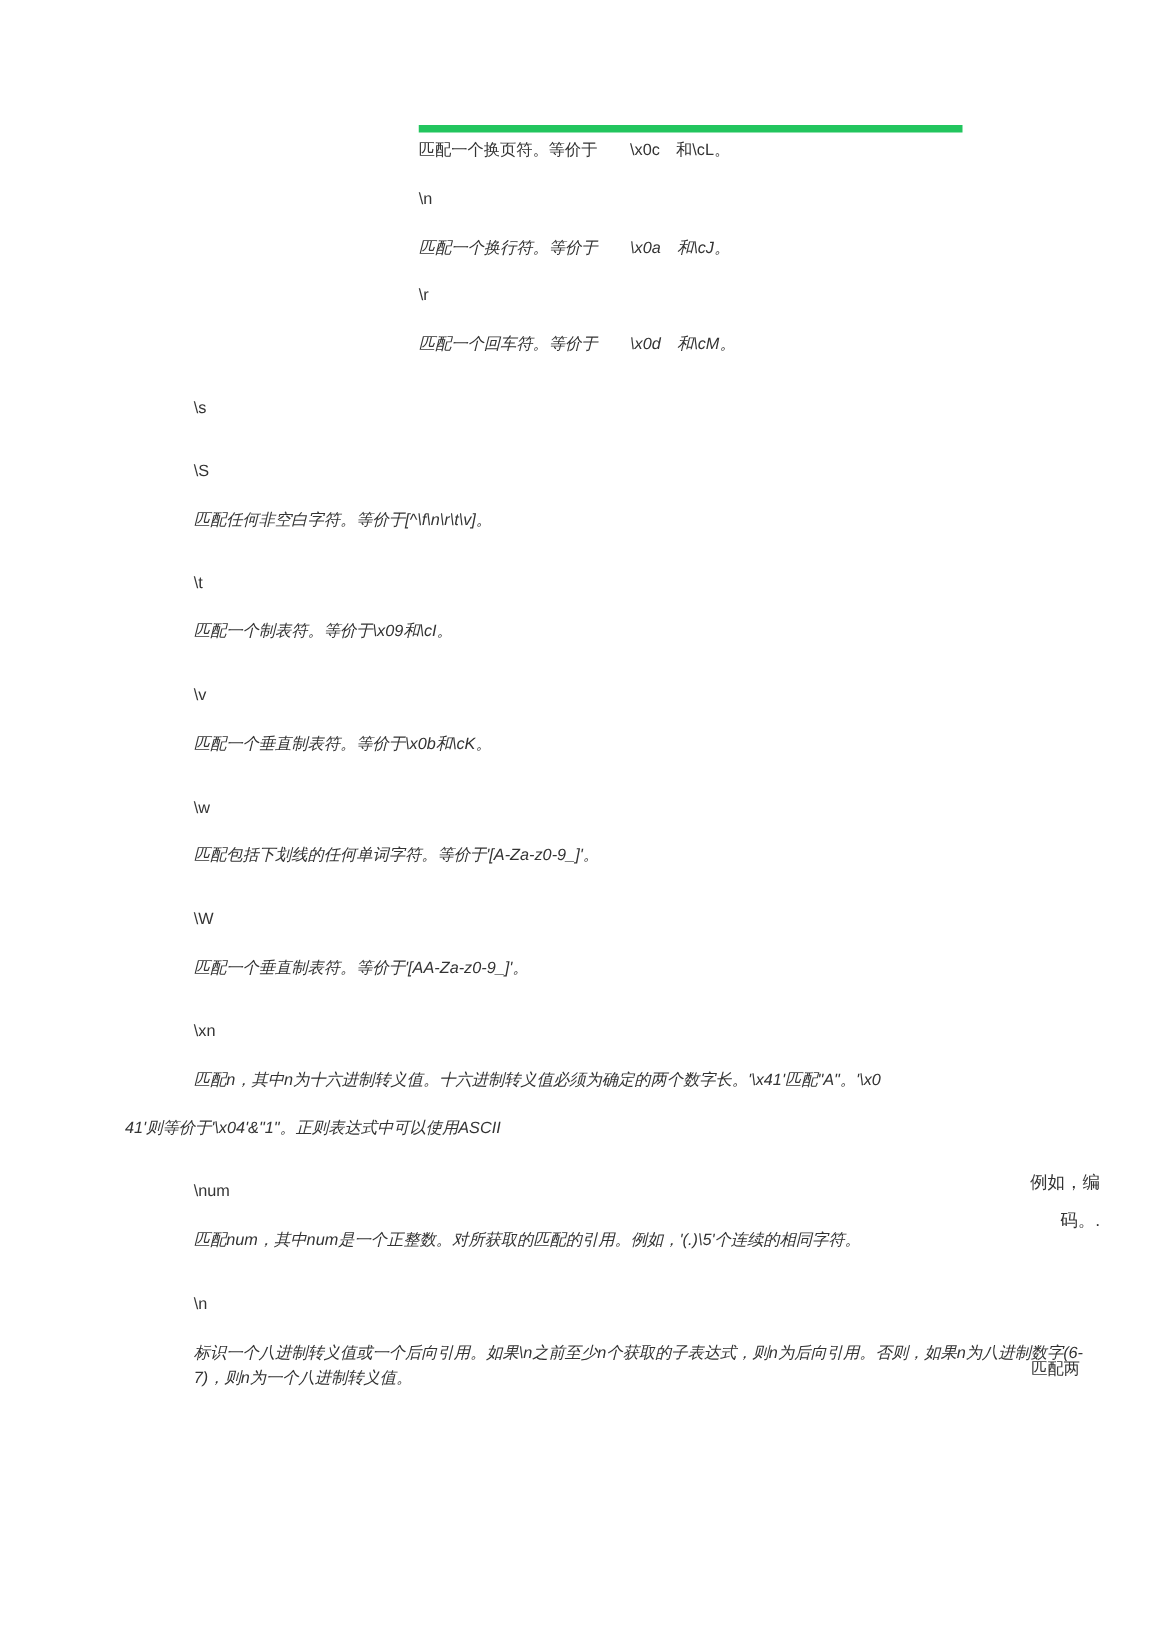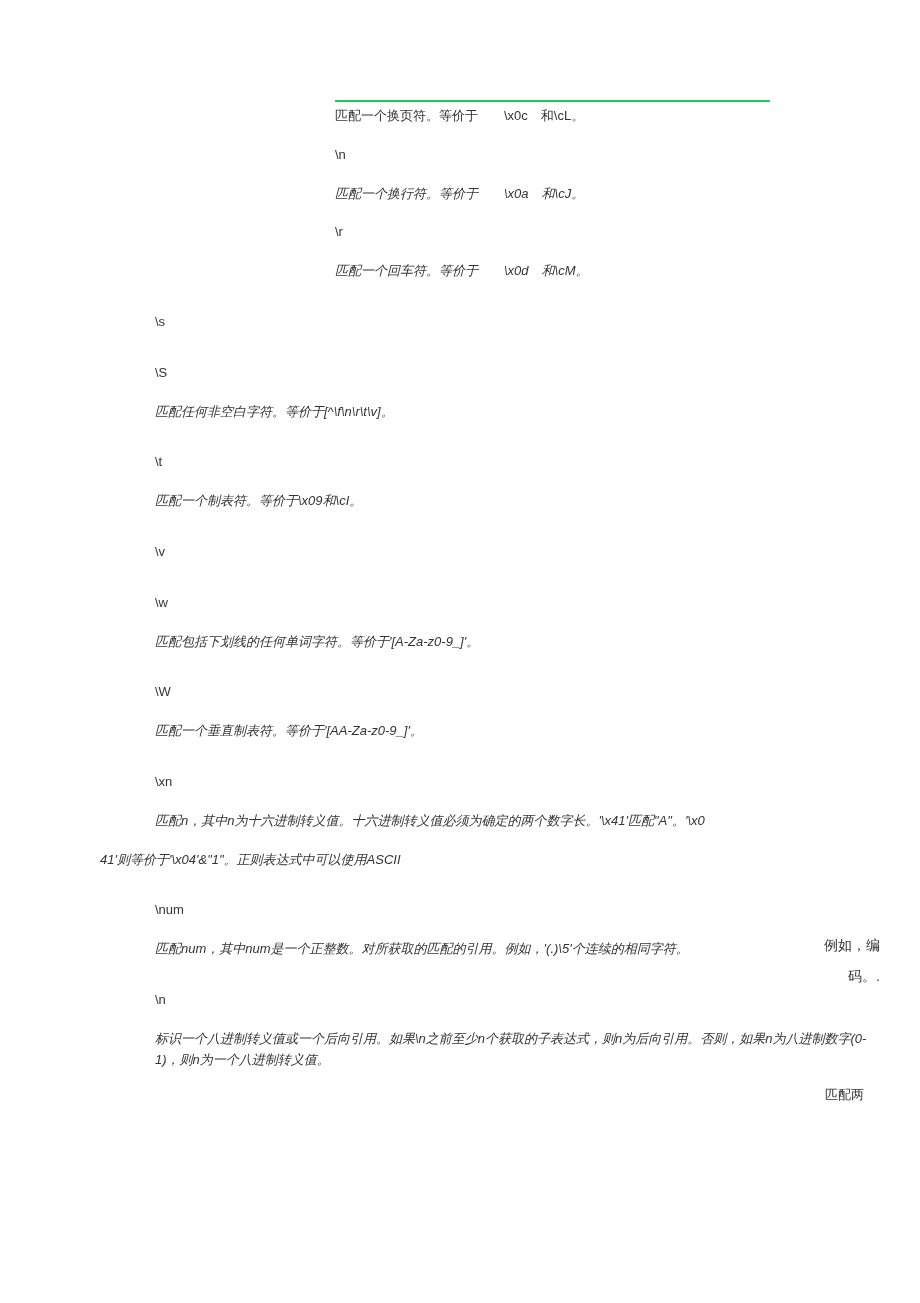--- a/index.html
+++ b/index.html
@@ -18,21 +18,21 @@
   }
   .indent-block-1 {
     margin-left: 335px;
     margin-right: 150px;
   }
   .indent-block-1 .entry-head {
     margin-top: 18px;
     margin-bottom: 18px;
   }
   .indent-block-1 .entry-head.first {
-    border-top: 2px solid #22c55e;
+    border-top: 6px solid #22c55e;
     padding-top: 4px;
     margin-top: 0;
   }
   .indent-block-1 .entry-desc {
     margin-bottom: 18px;
   }
   .indent-block-2 {
     margin-left: 155px;
     margin-right: 150px;
   }
@@ -91,20 +91,21 @@
   <div class="indent-block-2">
     <div class="entry-head">\s</div>
 
     <div class="entry-head">\S</div>
     <div class="entry-desc">匹配任何非空白字符。等价于[^\f\n\r\t\v]。</div>
 
     <div class="entry-head">\t</div>
     <div class="entry-desc">匹配一个制表符。等价于\x09和\cI。</div>
 
     <div class="entry-head">\v</div>
+    <div class="entry-desc">匹配一个垂直制表符。等价于\x0b和\cK。</div>
 
     <div class="entry-head">\w</div>
     <div class="entry-desc">匹配包括下划线的任何单词字符。等价于'[A-Za-z0-9_]'。</div>
 
     <div class="entry-head">\W</div>
     <div class="entry-desc">匹配一个垂直制表符。等价于'[AA-Za-z0-9_]'。</div>
   </div>
 
   <div class="float-right-1">例如，编码。.</div>
 
@@ -120,16 +121,16 @@
 
   <div class="indent-block-2">
     <div class="entry-head">\num</div>
     <div class="entry-desc">匹配num，其中num是一个正整数。对所获取的匹配的引用。例如，'(.)\5'个连续的相同字符。</div>
   </div>
 
   <div class="indent-block-2">
     <div class="entry-head">\n</div>
   </div>
   <div class="indent-block-2-wide">
-    <div class="entry-desc" style="margin-left:55px; text-indent:0;">标识一个八进制转义值或一个后向引用。如果\n之前至少n个获取的子表达式，则n为后向引用。否则，如果n为八进制数字(0-1)，则n为一个八进制转义值。</div>
+    <div class="entry-desc" style="margin-left:55px; text-indent:0;">标识一个八进制转义值或一个后向引用。如果\n之前至少n个获取的子表达式，则n为后向引用。否则，如果n为八进制数字(6-7)，则n为一个八进制转义值。</div>
   </div>
 
 </div>
 
 </body></html>

